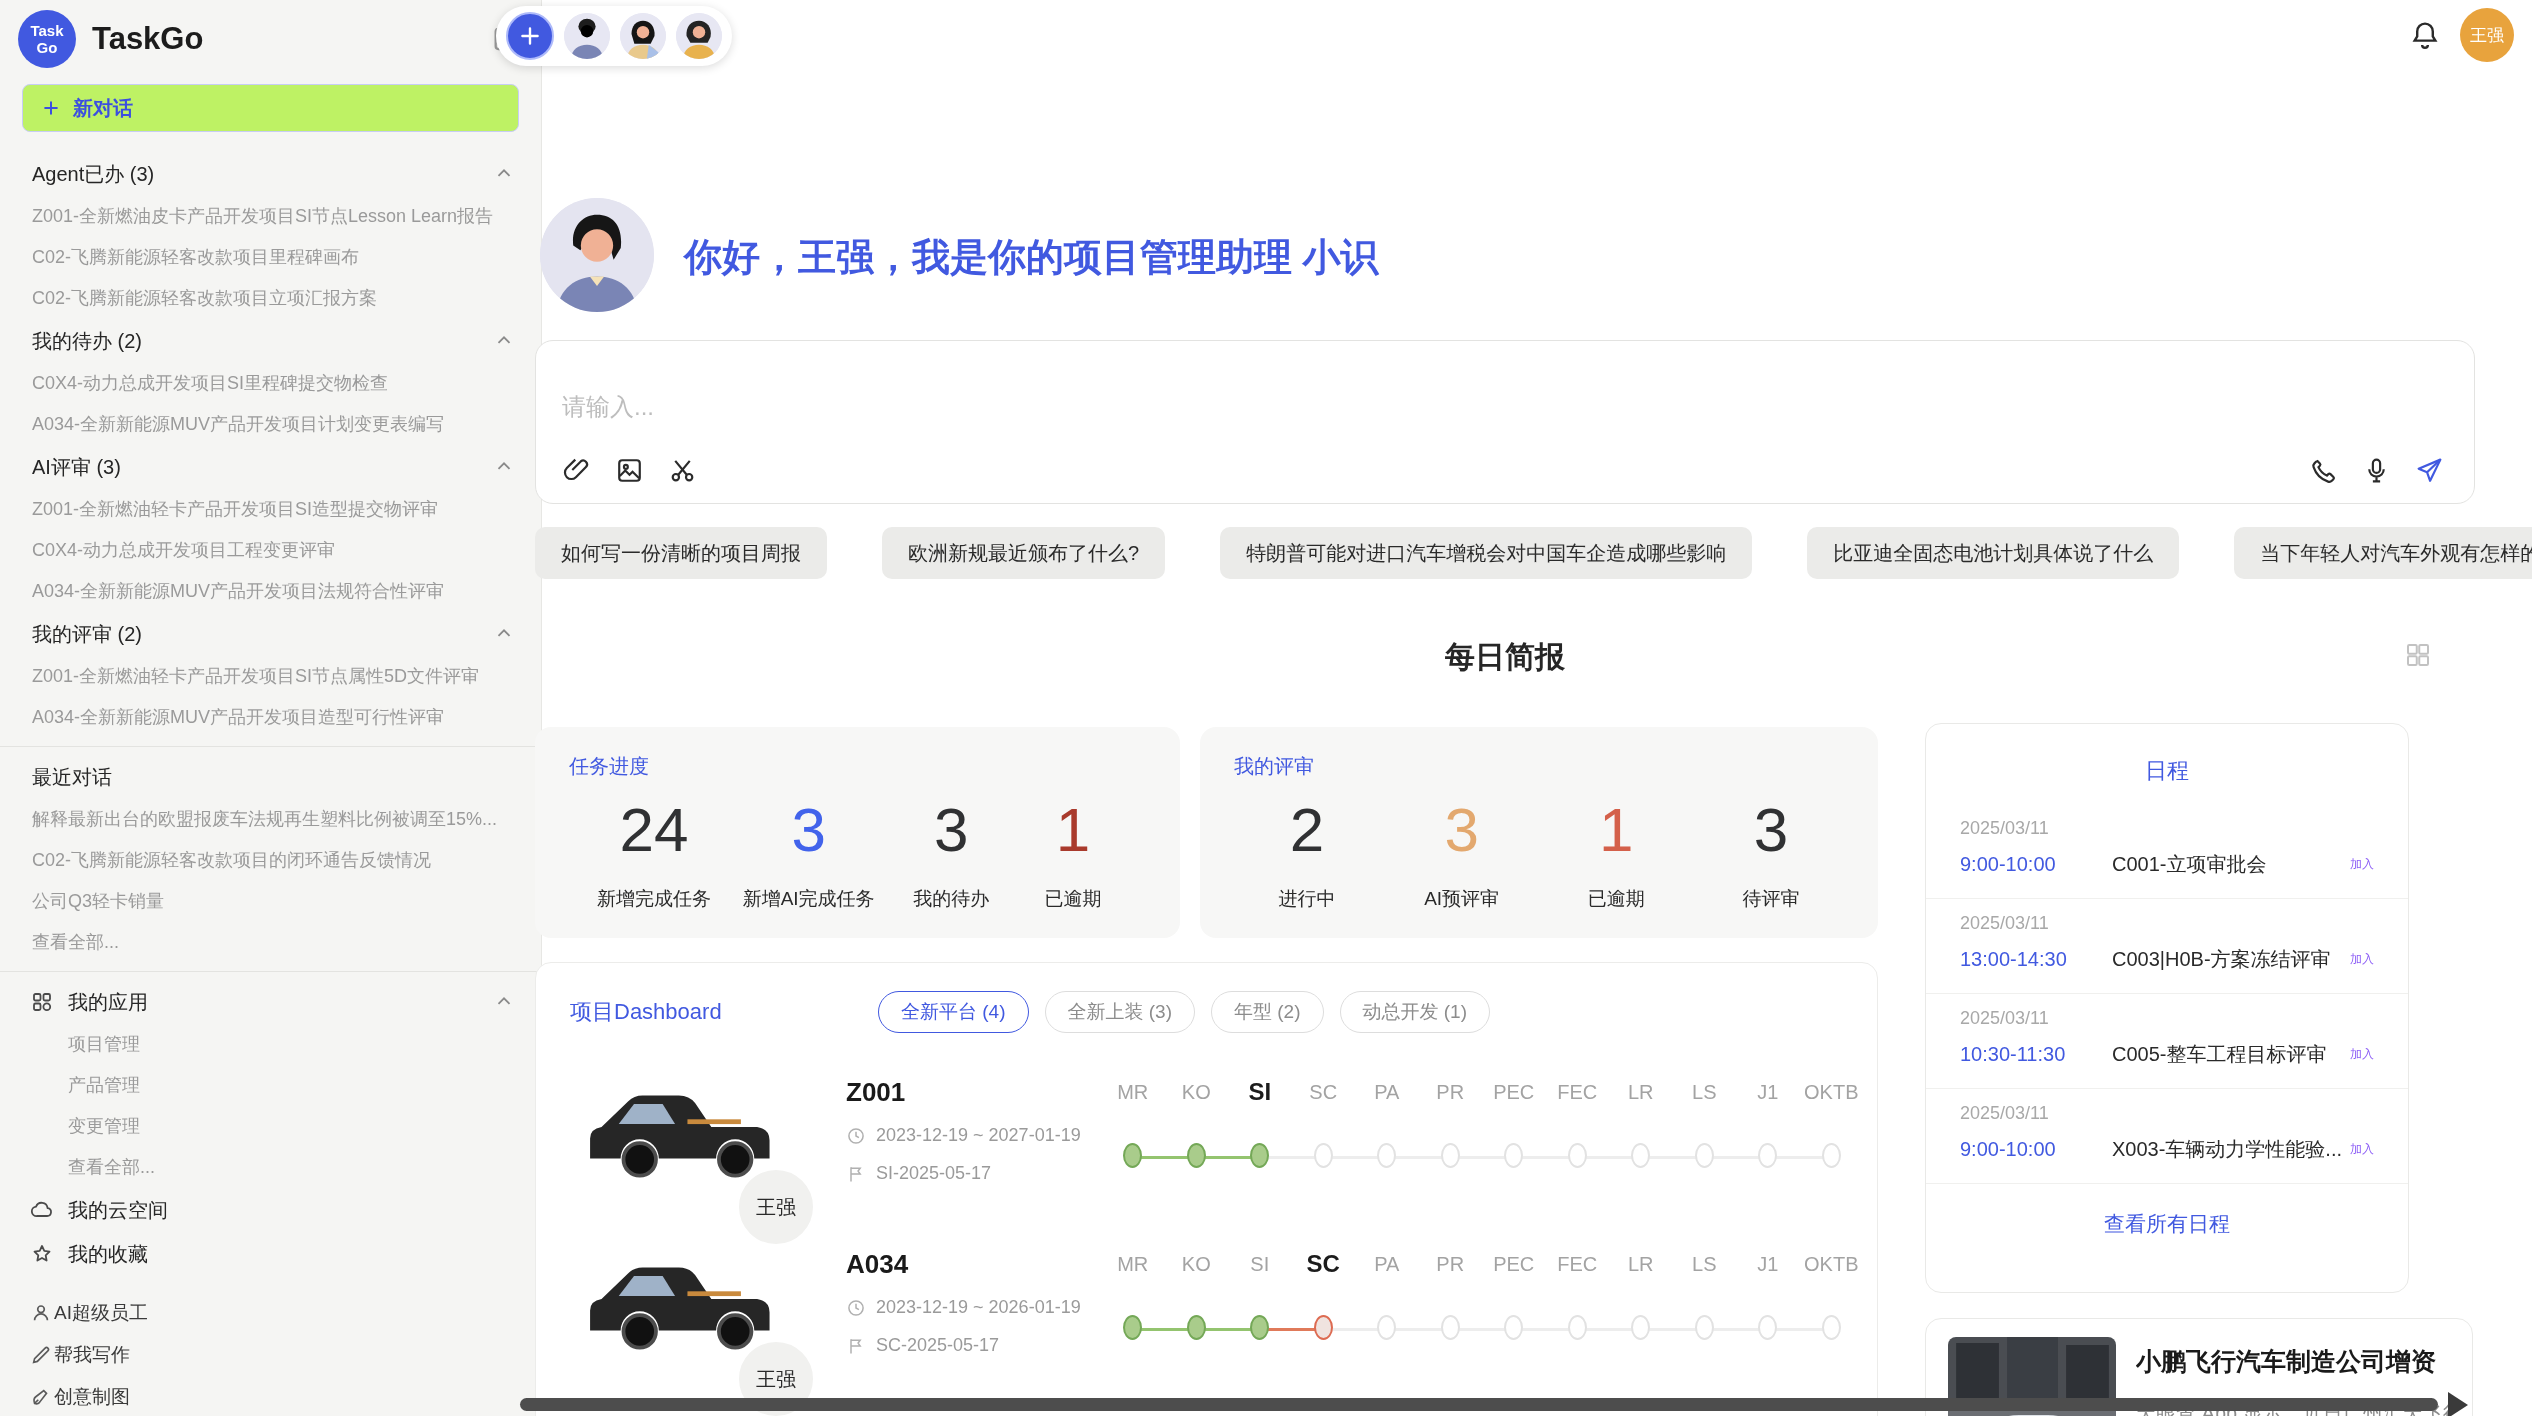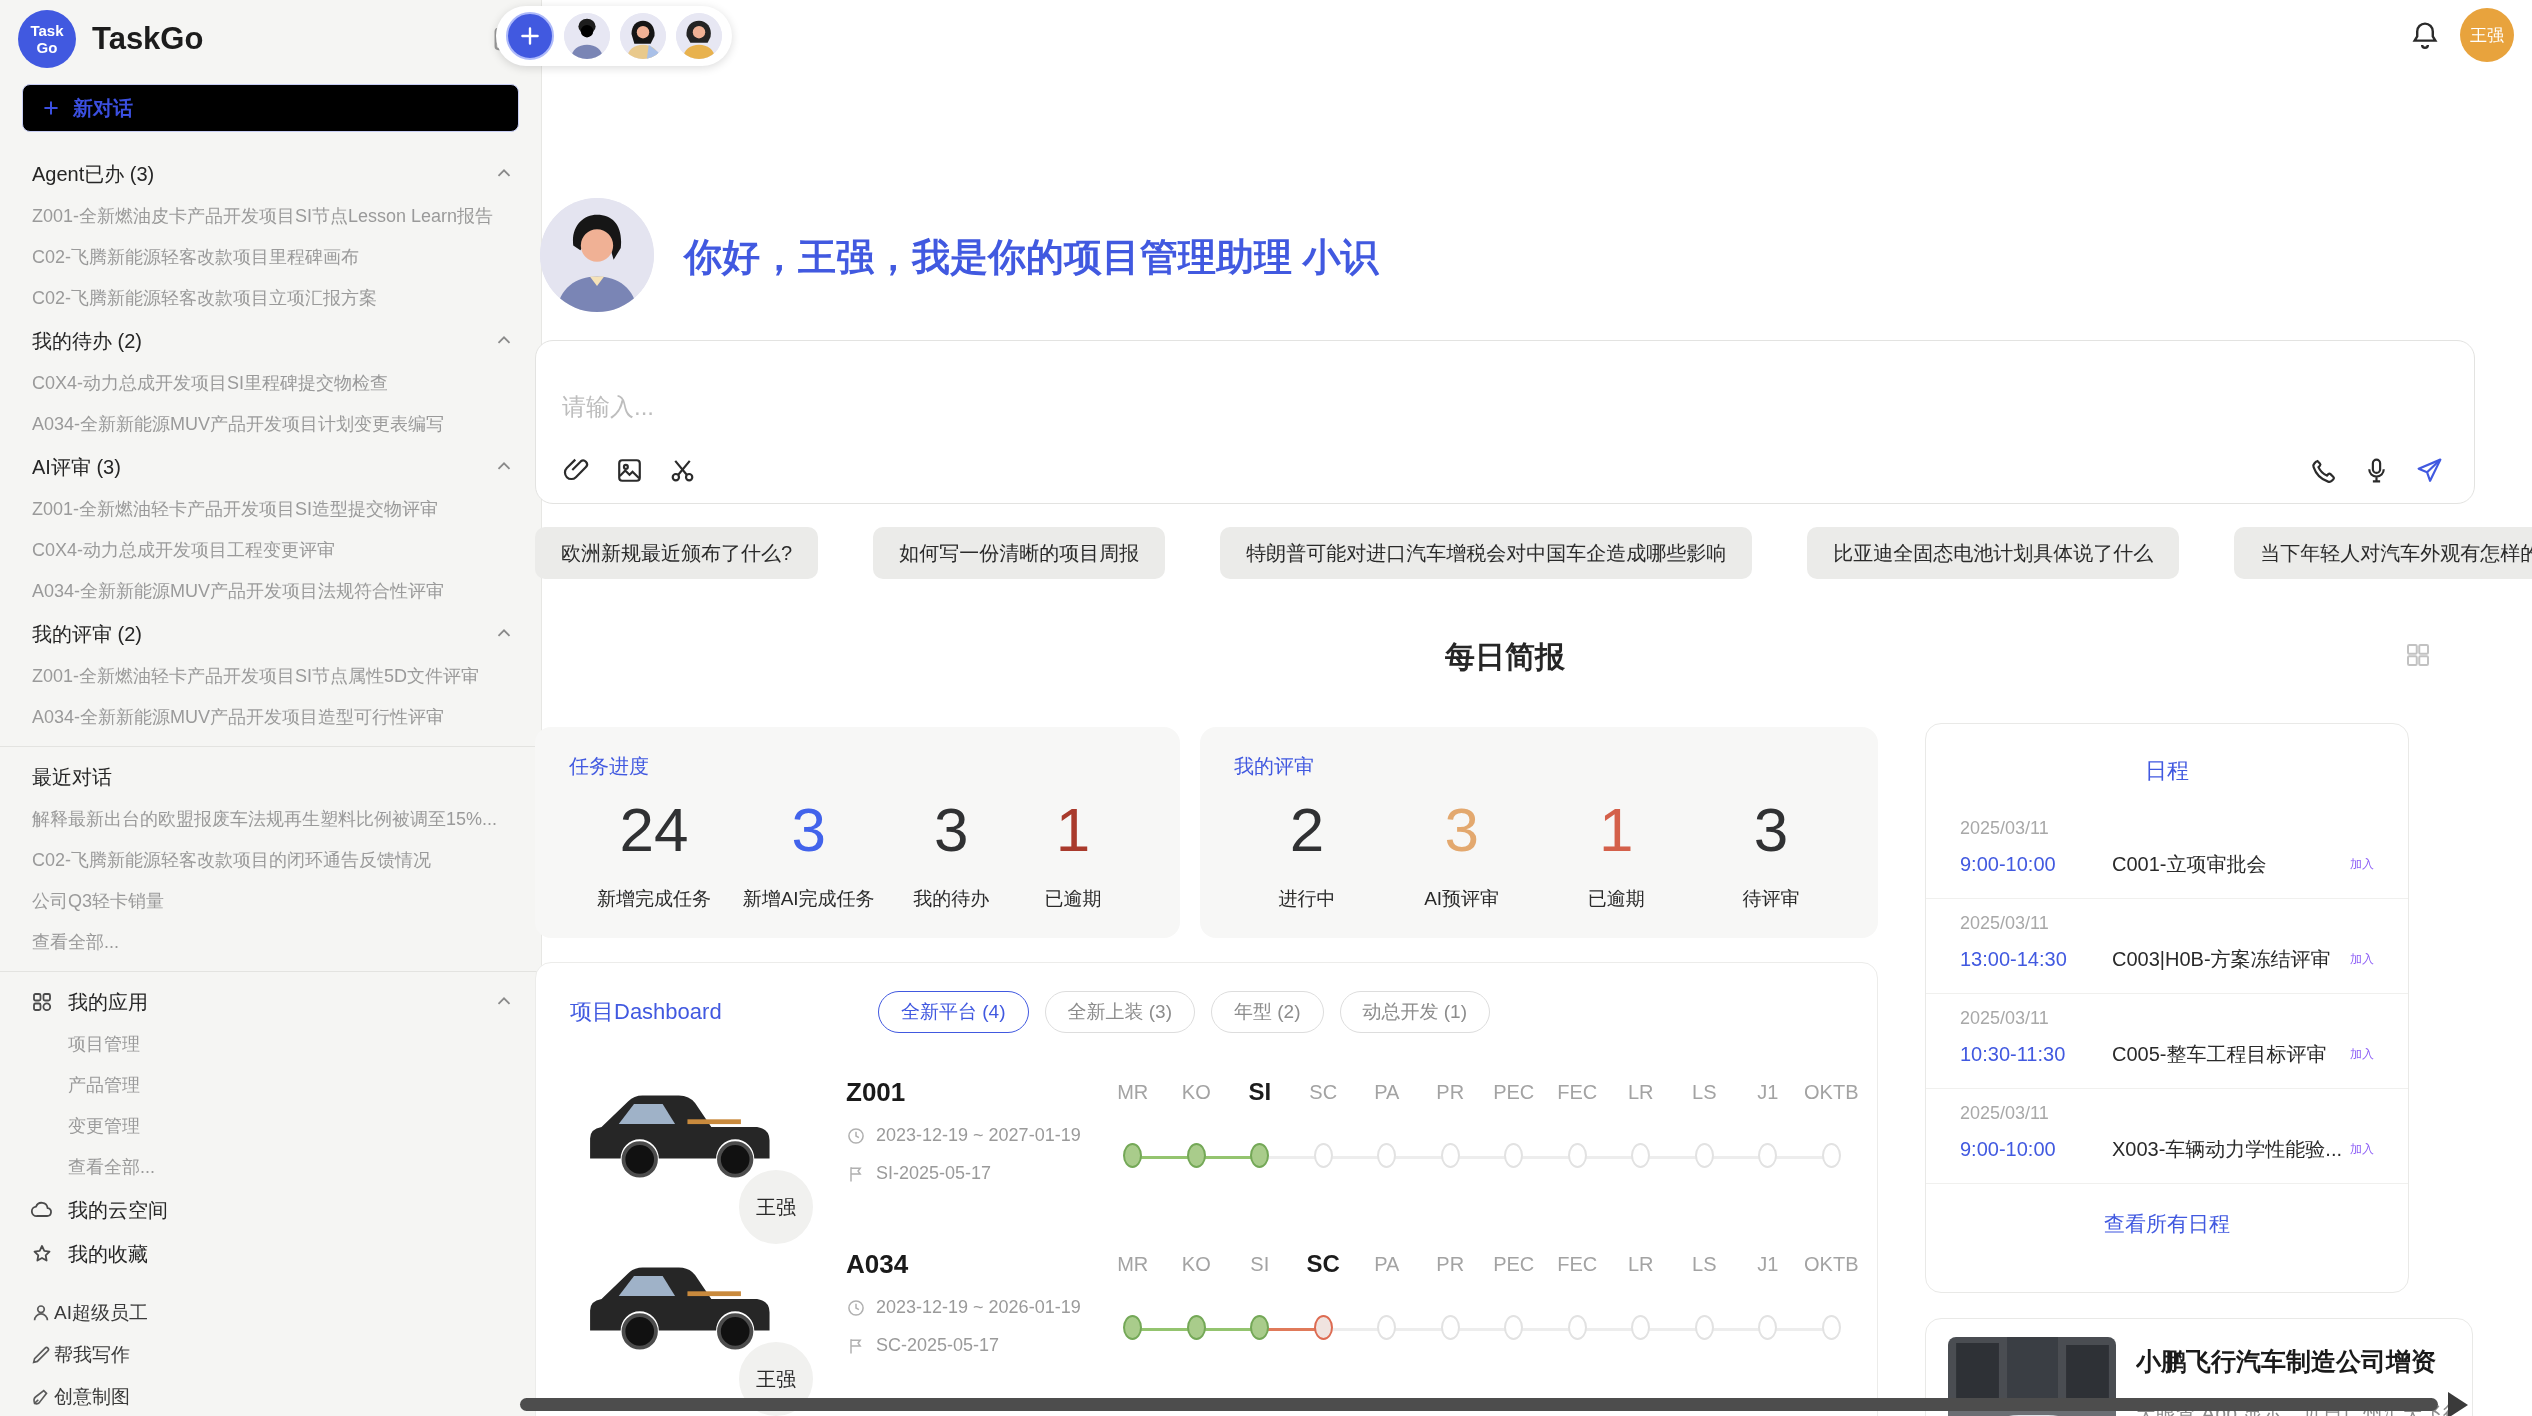--- a/index.html
+++ b/index.html
@@ -10,21 +10,21 @@
 
   
   .sidebar { position:absolute; left:0; top:0; width:542px; height:1416px;
     background:#f5f5f3; border-right:1px solid #e7e7e4; overflow:hidden; }
   .side-head { display:flex; align-items:center; padding:10px 18px 8px 18px; }
   .logo { width:58px; height:58px; border-radius:50%; background:#4159e0; color:#fff;
     display:flex; flex-direction:column; align-items:center; justify-content:center;
     font-size:15px; line-height:17px; font-weight:bold; flex:none; }
   .app-title { font-size:31px; font-weight:bold; color:#1c1c1c; margin-left:16px; flex:1; }
   .collapse-btn { width:32px; height:32px; color:#9a9a9a; cursor:pointer; }
-  .new-chat { margin:8px 22px 20px 22px; height:48px; background:#000000;
+  .new-chat { margin:8px 22px 20px 22px; height:48px; background:#bef264;
     border:1px solid #c7cdf4; border-radius:8px; display:flex; align-items:center;
     gap:12px; padding:0 18px; color:#3b4fe0; font-size:20px; font-weight:bold; cursor:pointer; }
   .sec-title { display:flex; align-items:center; justify-content:space-between;
     padding:0 26px 0 32px; height:44px; font-size:20px; color:#262626; }
   .sec-title .chev { width:22px; height:22px; color:#8a8a8a; }
   .side-item { padding:0 24px 0 32px; height:41px; line-height:41px; font-size:18px;
     color:#9a9a9a; white-space:nowrap; overflow:hidden; cursor:pointer; }
   .side-div { height:1px; background:#e3e3e0; margin:8px 0; }
   .side-row { display:flex; align-items:center; gap:14px; padding:0 26px 0 30px;
     height:44px; font-size:20px; color:#262626; cursor:pointer; }
@@ -383,22 +383,22 @@
     <div class="comp-ic send">
       <svg class="ic" viewBox="0 0 24 24" width="29" height="29" fill="none" stroke="currentColor" stroke-width="1.8" stroke-linejoin="round">
           <path d="M21 3L3 10.5l7 3 2.5 7L21 3z"></path>
           <path d="M10 13.5L21 3"></path>
         </svg>
     </div>
   </div>
 </div>
 
 <div class="abs chips-row">
+  <button class="chip">如何写一份清晰的项目周报</button>
   <button class="chip">欧洲新规最近颁布了什么?</button>
-  <button class="chip">如何写一份清晰的项目周报</button>
   <button class="chip">特朗普可能对进口汽车增税会对中国车企造成哪些影响</button>
   <button class="chip">比亚迪全固态电池计划具体说了什么</button>
   <button class="chip">当下年轻人对汽车外观有怎样的喜好趋势</button>
 </div>
 
 <div class="abs brief-row">
   <div class="brief-title">每日简报</div>
   <div class="brief-grid">
     <svg class="ic" viewBox="0 0 24 24" width="30" height="30" fill="none" stroke="currentColor" stroke-width="1.6">
         <rect x="4" y="4" width="7" height="7" rx="1"></rect>

